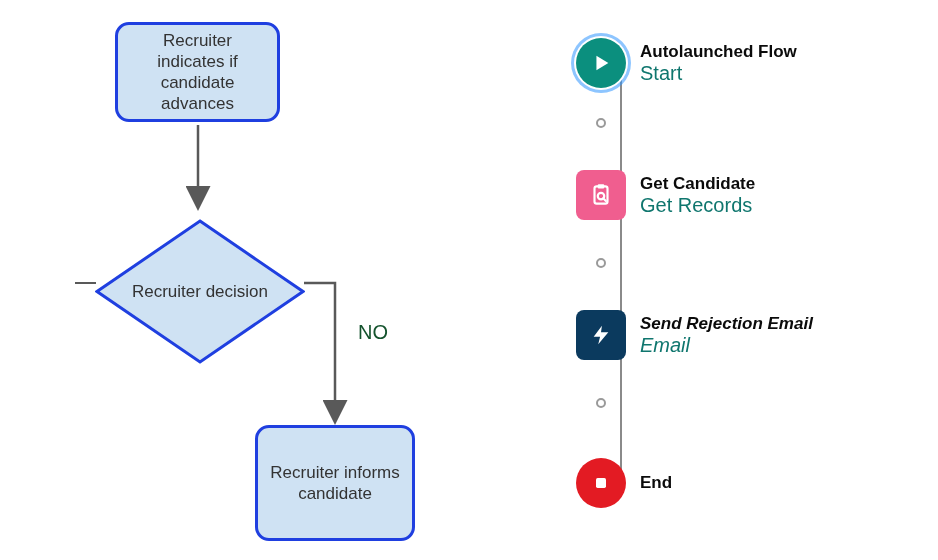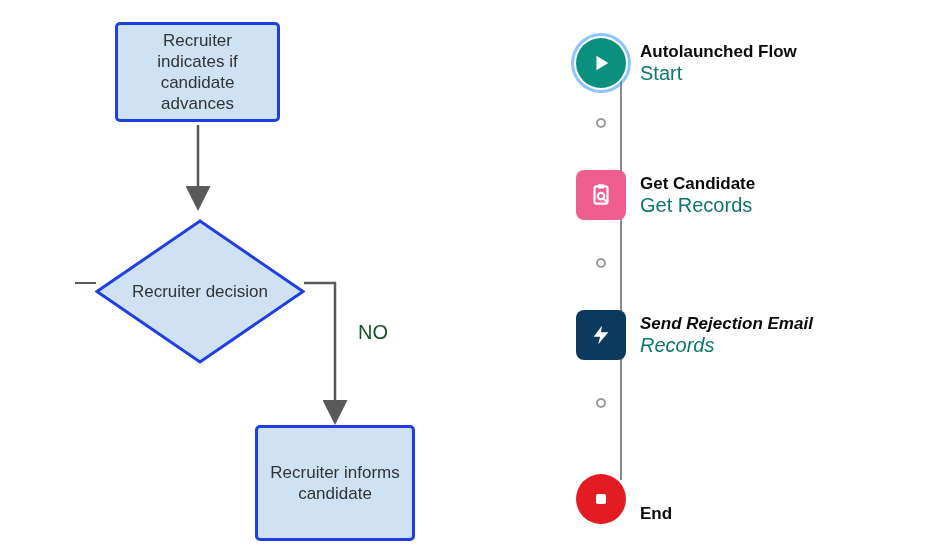--- a/index.html
+++ b/index.html
@@ -16,21 +16,21 @@
     position: absolute;
     left: 0;
     top: 0;
     width: 470px;
     height: 560px;
   }
   .roundbox {
     position: absolute;
     background: #cfe2f3;
     border: 3px solid #1f3fe0;
-    border-radius: 5px;
+    border-radius: 14px;
     text-align: center;
     color: #333;
     font-size: 17px;
     line-height: 1.25;
     display: flex;
     align-items: center;
     justify-content: center;
     padding: 6px 10px;
   }
   .box1 { left: 115px; top: 22px; width: 165px; height: 100px; }
@@ -178,26 +178,26 @@
   <div class="connector-dot" style="top:248px;"></div>
 
   <div class="flow-node" style="top:300px;font-style:italic;">
     <div class="flow-icon" style="background:#0b3a5e;">
       <svg width="22" height="26" viewBox="0 0 24 24">
         <path d="M13 2 L4 14 L11 14 L9 22 L20 9 L12 9 Z" fill="#ffffff"></path>
       </svg>
     </div>
     <div class="flow-text">
       <div class="flow-title">Send Rejection Email</div>
-      <div class="flow-sub">Records</div>
+      <div class="flow-sub">Email</div>
     </div>
   </div>
   <div class="connector-dot" style="top:388px;"></div>
 
-  <div class="flow-node" style="top:464px;align-items:flex-end;">
+  <div class="flow-node" style="top:448px;">
     <div class="flow-icon circle" style="background:#e31b23;">
       <svg width="20" height="20" viewBox="0 0 24 24">
         <rect x="6" y="6" width="12" height="12" rx="2" fill="#ffffff"></rect>
       </svg>
     </div>
     <div class="flow-text">
       <div class="flow-title">End</div>
     </div>
   </div>
 </div>

